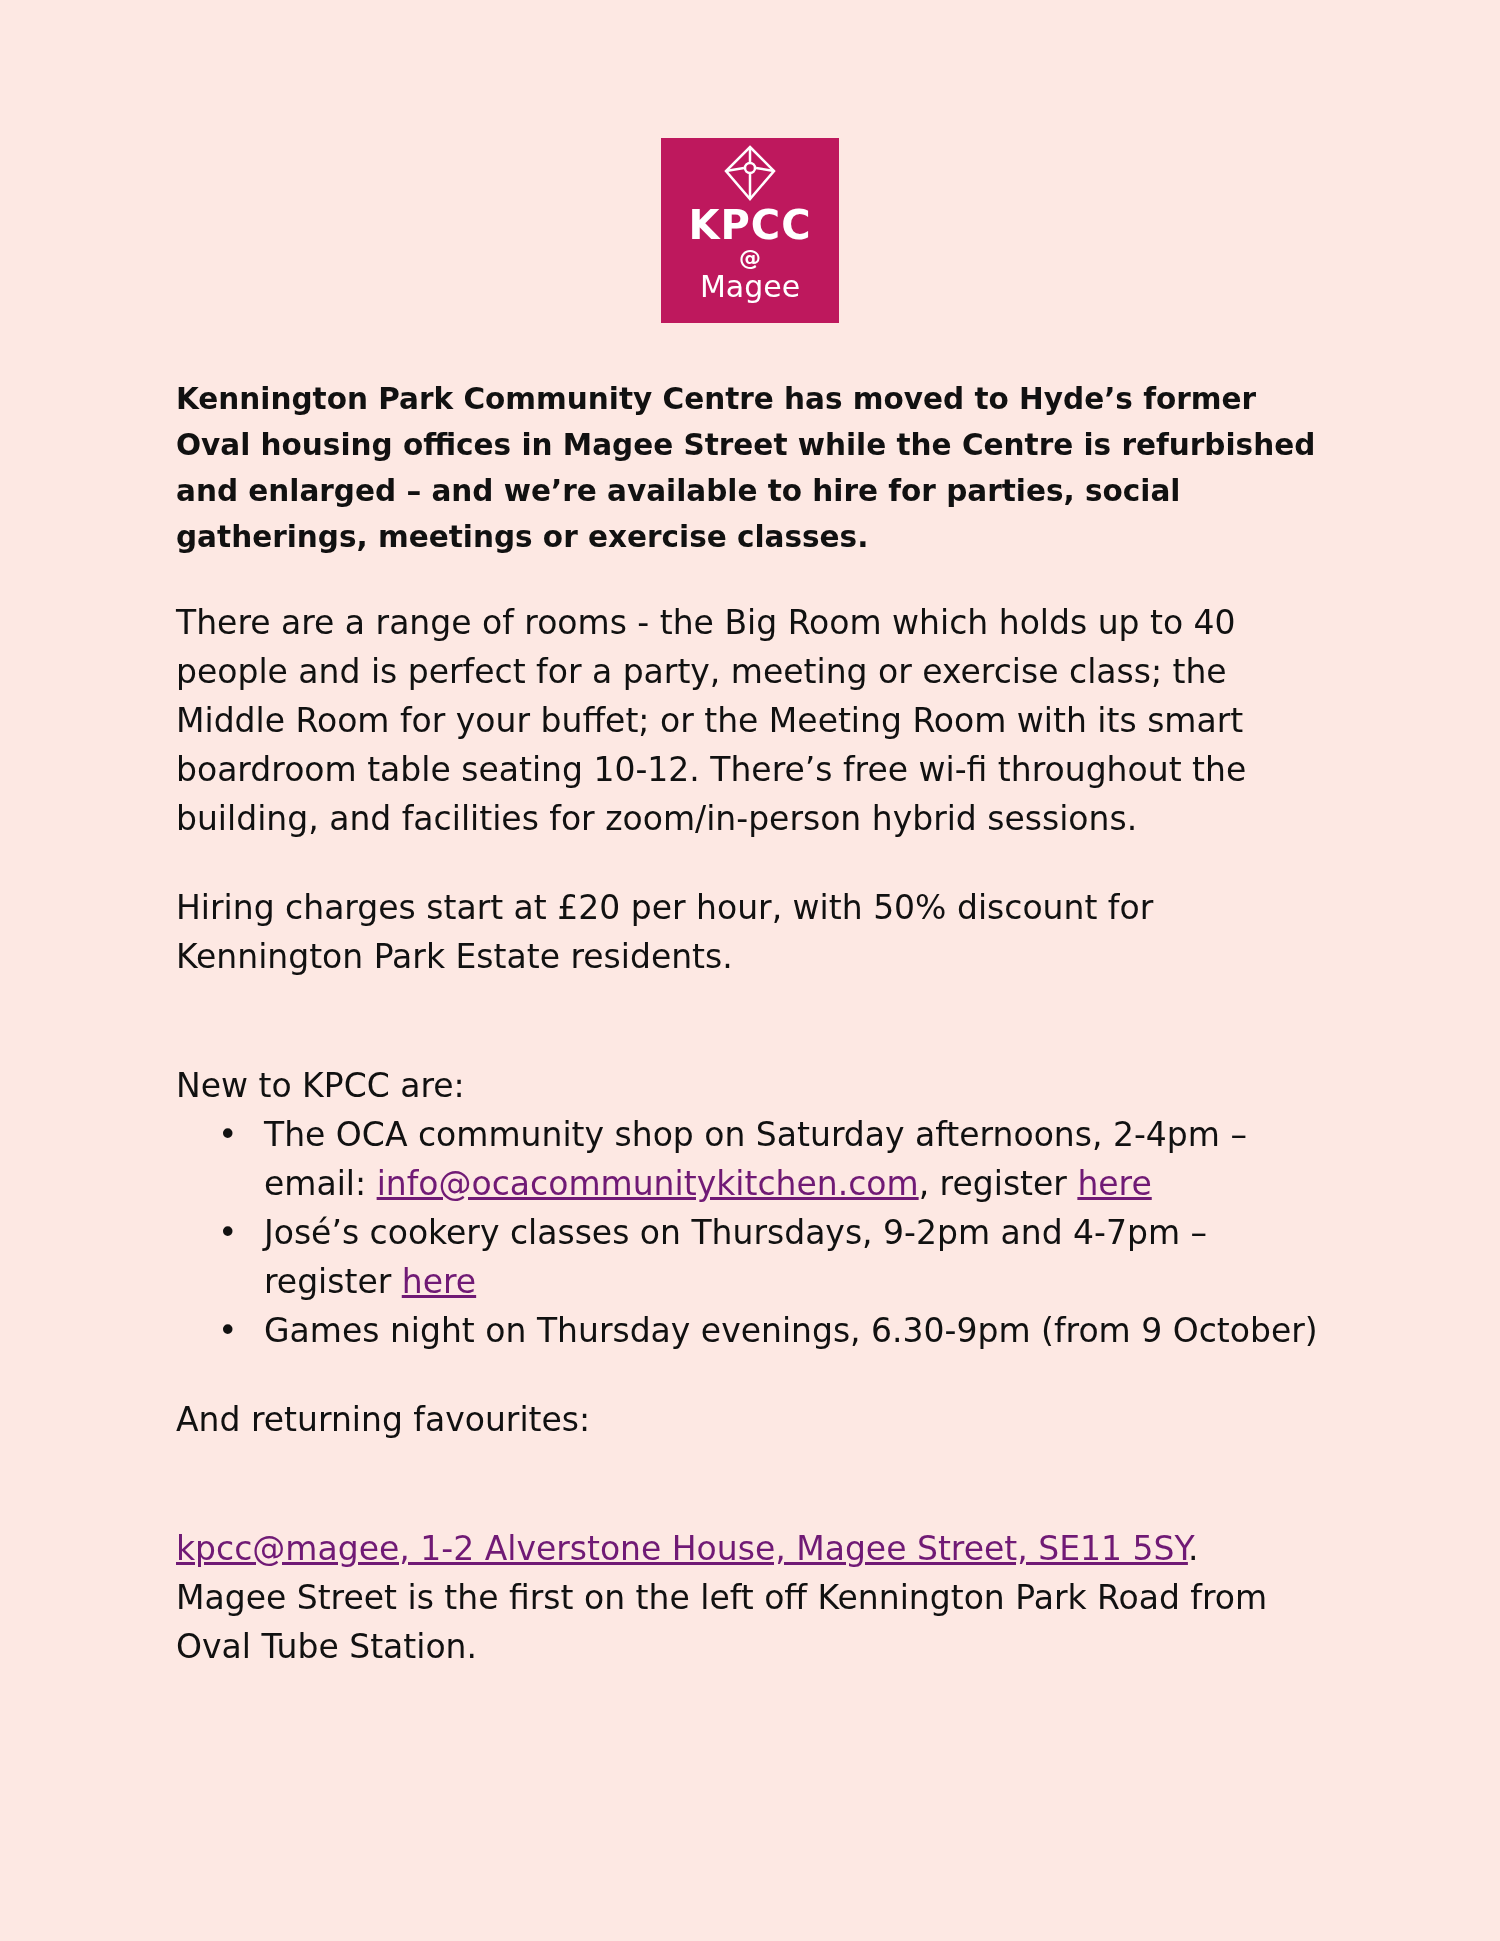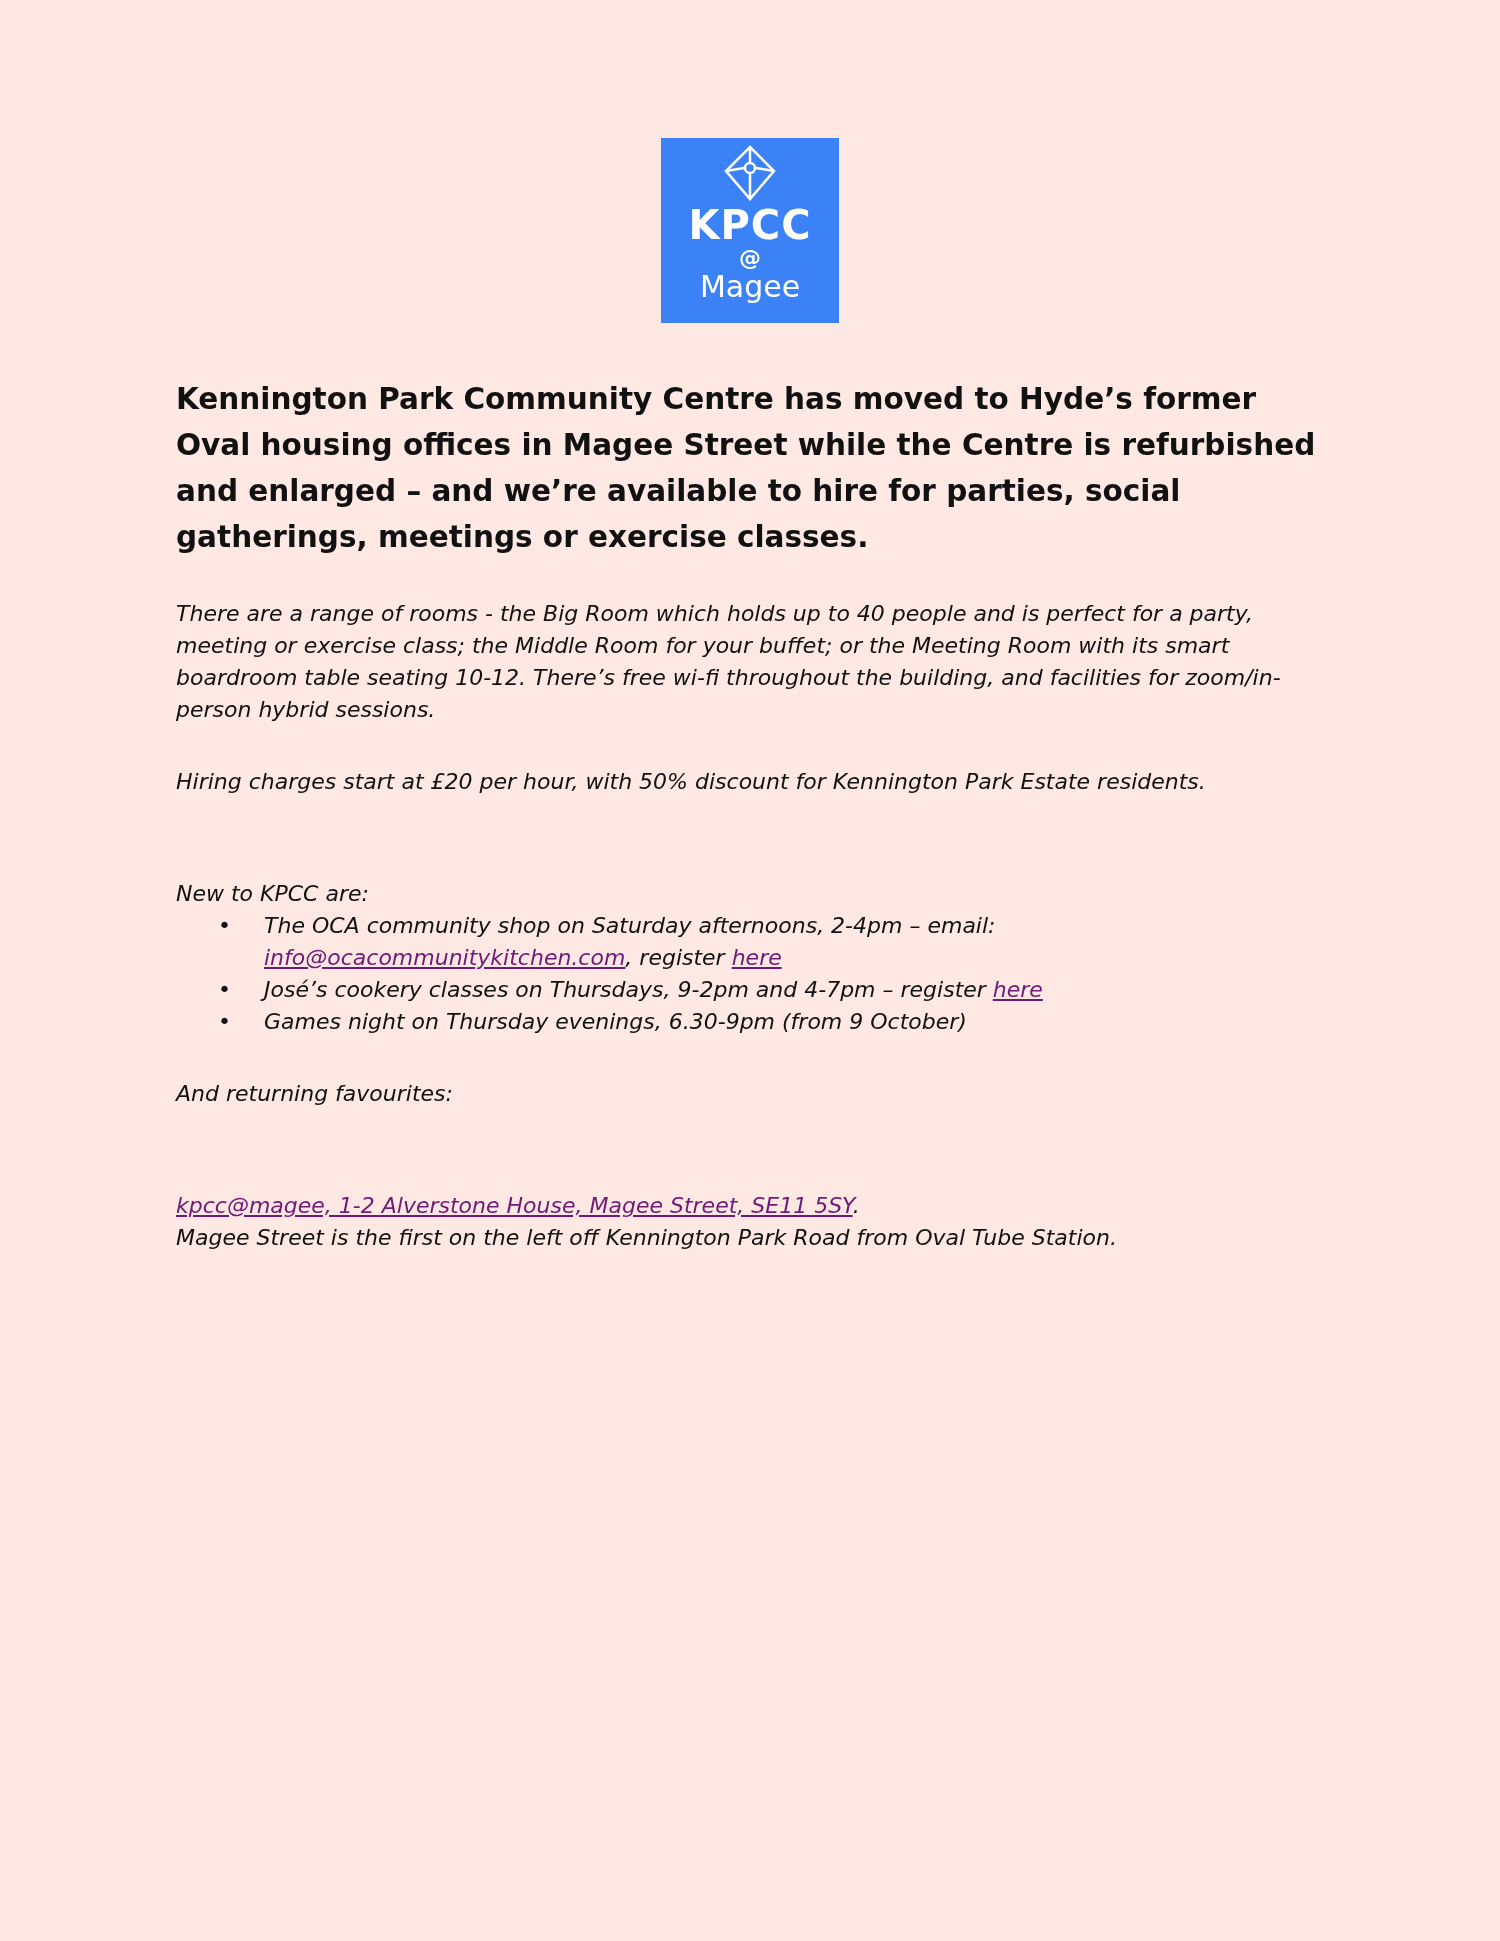--- a/index.html
+++ b/index.html
@@ -7,35 +7,35 @@
     width: 1500px; height: 1941px;
     background: #fde8e3;
     font-family: "DejaVu Sans", sans-serif;
     color: #111;
     position: relative;
     overflow: hidden;
   }
   .logo {
     position: absolute; left: 661px; top: 138px;
     width: 178px; height: 185px;
-    background: #3b82f6;
+    background: #be185d;
     color: #fff;
     display: flex; flex-direction: column; align-items: center;
   }
   .logo svg { margin-top: 6px; }
   .logo .l1 { font-family: "DejaVu Sans", sans-serif; font-weight: bold; font-size: 40px; line-height: 42px; margin-top: 2px; letter-spacing: 1px; }
   .logo .l2 { font-family: "DejaVu Sans", sans-serif; font-weight: bold; font-size: 22px; line-height: 24px; }
   .logo .l3 { font-family: "DejaVu Sans", sans-serif; font-weight: normal; font-size: 30px; line-height: 34px; }
 
   .content {
     position: absolute; left: 176px; top: 376px; width: 1160px;
   }
   p { margin: 0; }
   .lead { font-weight: bold; font-size: 29.5px; line-height: 46px; }
-  .body { font-size: 22px; line-height: 32px; font-style: italic; }
+  .body { font-size: 33px; line-height: 49px; }
   .bold { font-weight: bold; }
   a { color: #701a75; text-decoration: underline; }
   ul { margin: 0; padding: 0; list-style: none; }
   ul li { position: relative; padding-left: 88px; }
   ul li::before {
     content: "\2022"; position: absolute; left: 42px; top: 0;
   }
   .gap1 { height: 38px; }
   .gap2 { height: 40px; }
 </style>

